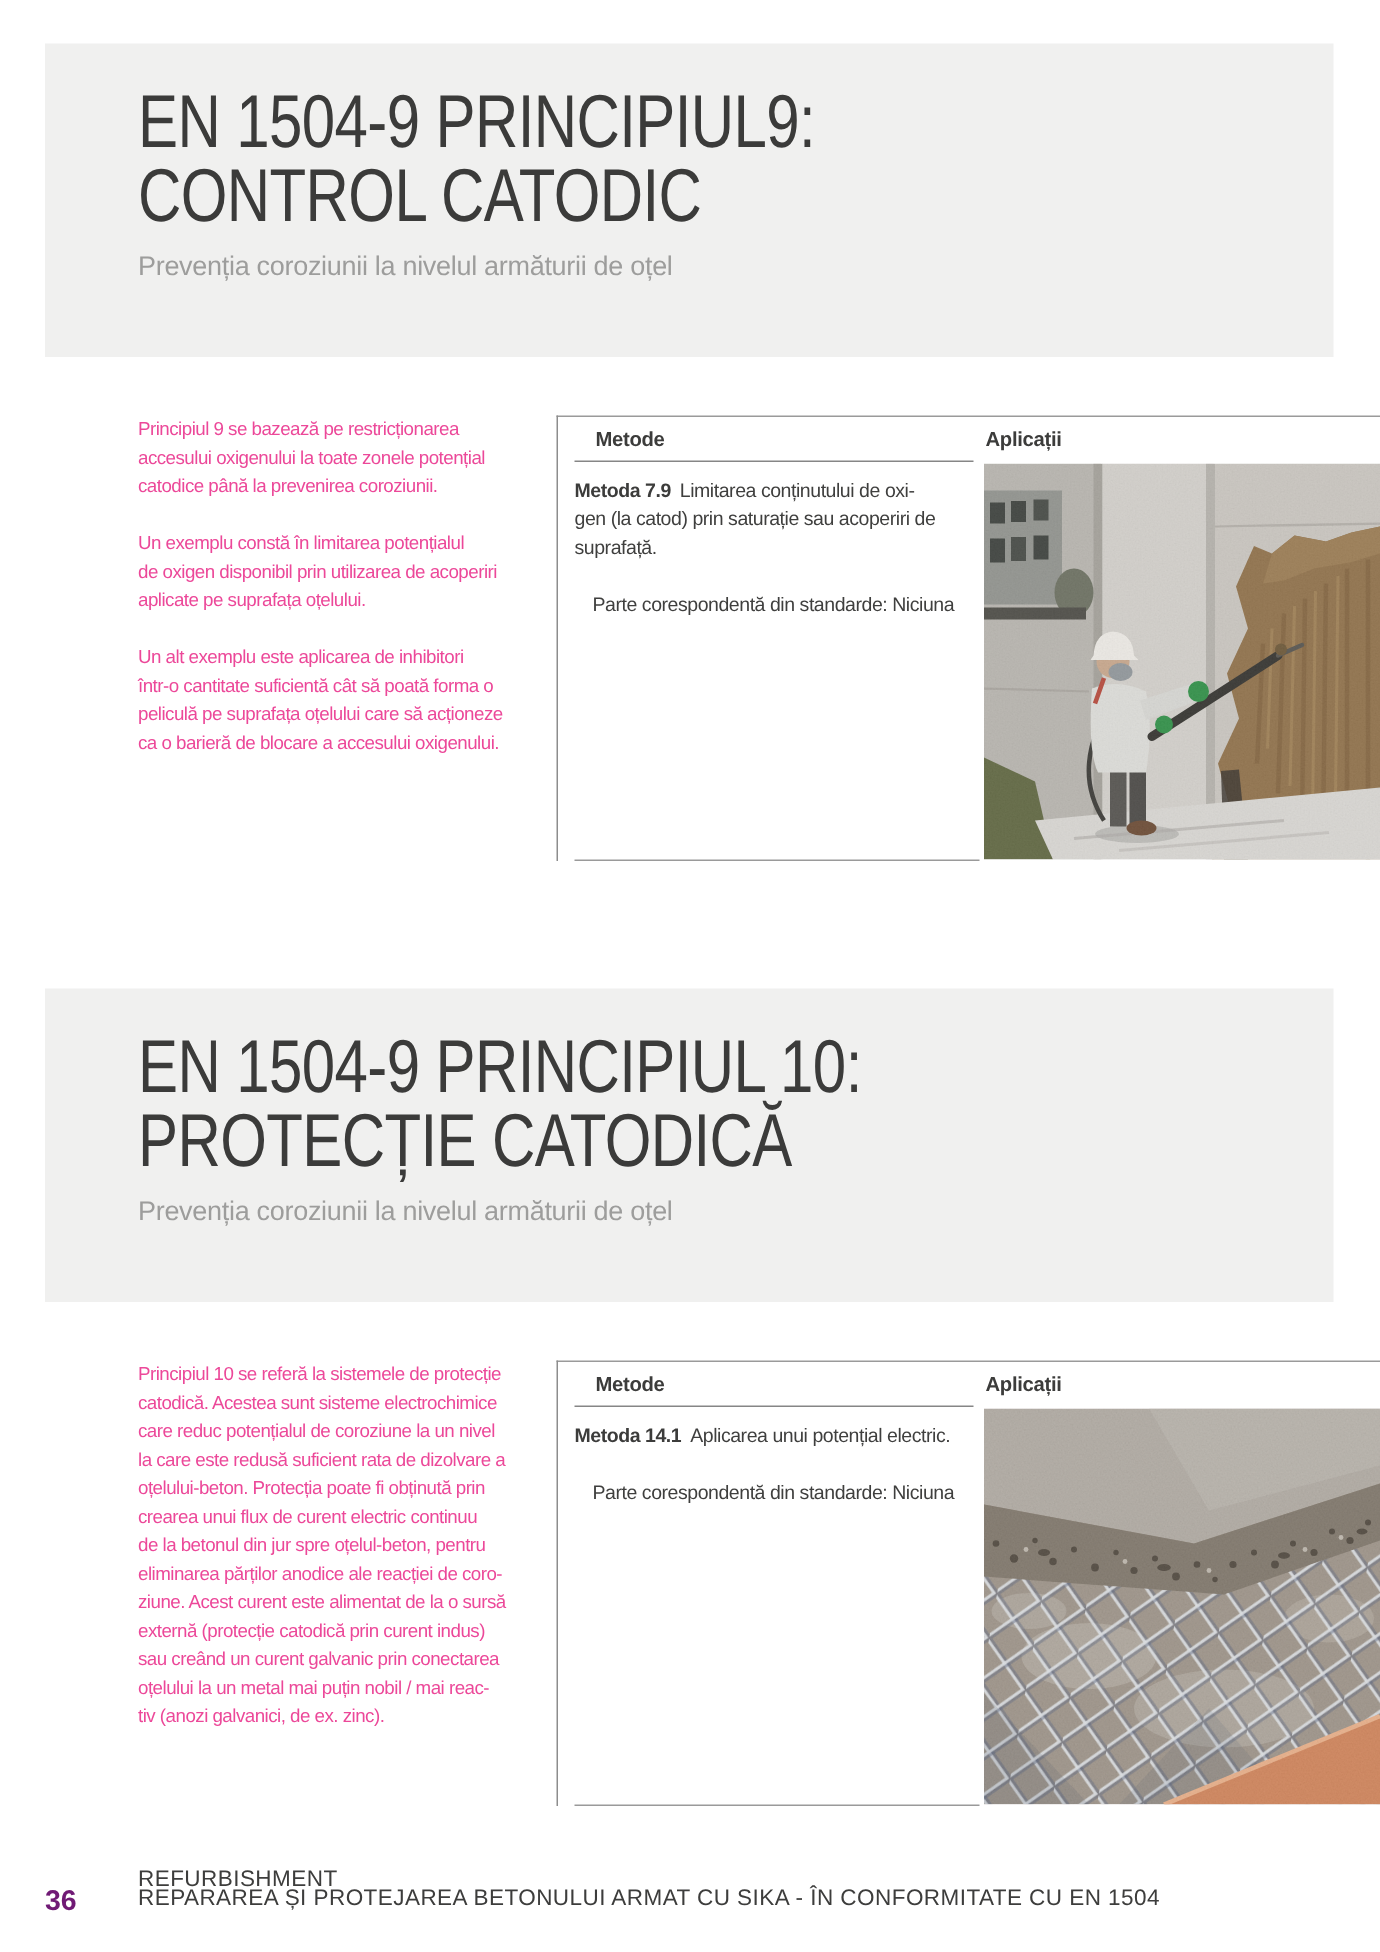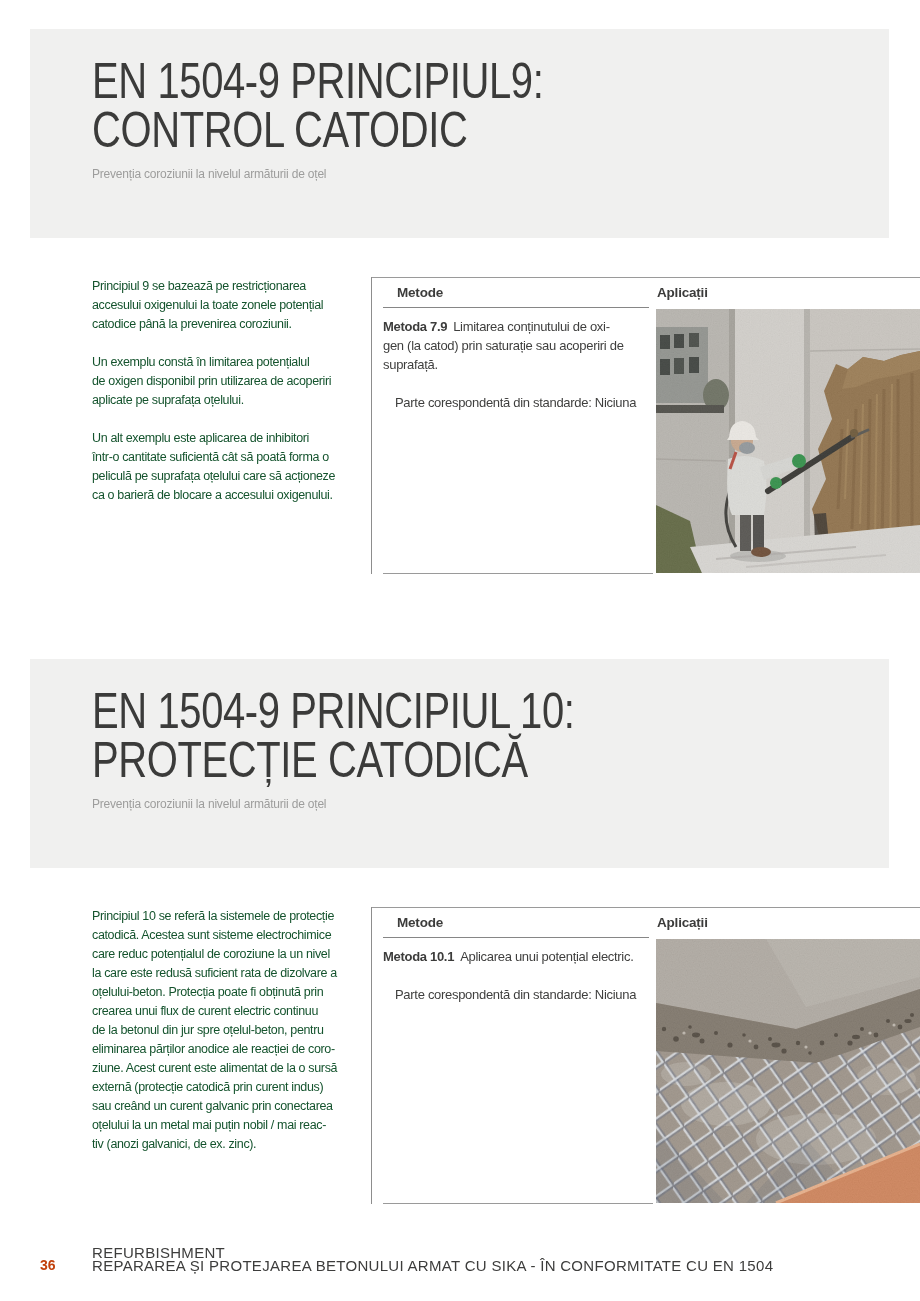--- a/index.html
+++ b/index.html
@@ -4,29 +4,29 @@
 <style>
   html,body{margin:0;padding:0;background:#ffffff;}
   .page{position:relative;width:920px;height:1301px;background:#ffffff;overflow:hidden;
         font-family:"Liberation Sans","DejaVu Sans",sans-serif;color:#3f3f3e;}
 
   
   .band{position:absolute;left:30px;width:859px;height:209px;background:#f0f0ef;}
   .band-inner{position:absolute;left:62px;top:28px;}
   .title{font-size:50px;line-height:49px;font-weight:400;color:#3b3b3a;letter-spacing:-0.5px;
          transform:scaleX(0.80);transform-origin:0 0;white-space:nowrap;}
-  .subtitle{position:absolute;left:62px;top:138px;font-size:12px;letter-spacing:-0.2px;
+  .subtitle{position:absolute;left:62px;top:138px;font-size:18px;letter-spacing:-0.2px;
             color:#9d9d9c;white-space:nowrap;}
 
   
   .sec{position:absolute;left:0;width:772px;height:651px;}
   .sec1{top:0;} .sec2{top:630px;}
 
   .body-col{position:absolute;left:92px;top:277px;width:278px;font-size:12.5px;line-height:19px;
-            letter-spacing:-0.35px;color:#14532d;}
+            letter-spacing:-0.35px;color:#ec4899;}
   .body-col p{margin:0 0 19px 0;white-space:pre-line;}
 
   .vrule{position:absolute;left:371px;top:277px;width:0;height:297px;border-left:1px solid #8d8d8d;}
   .rule-top{position:absolute;left:371px;top:277px;width:549px;height:0;border-top:1px solid #9a9a9a;}
   .rule-under-metode{position:absolute;left:383px;top:307px;width:266px;height:0;border-top:1px solid #868686;}
   .rule-bottom{position:absolute;left:383px;top:573px;width:270px;height:0;border-top:1px solid #9a9a9a;}
 
   .col-label{position:absolute;top:285px;font-size:13.5px;font-weight:700;color:#3c3c3b;letter-spacing:-0.2px;}
   .metode-label{left:397px;} .aplicatii-label{left:657px;}
 
@@ -34,21 +34,21 @@
                 letter-spacing:-0.3px;color:#3f3f3e;}
   .method-line{margin:0 0 19px 0;}
   .method-label{font-weight:700;color:#3c3c3b;margin-right:6px;}
   .method-text{white-space:pre-line;}
   .standards-note{margin:12px;}
 
   .photo{position:absolute;left:656px;top:309px;width:264px;height:264px;overflow:hidden;}
   .photo svg{display:block;}
 
   
-  .page-number{position:absolute;left:40px;top:1257px;font-size:14px;font-weight:700;color:#c2410c;}
+  .page-number{position:absolute;left:30px;top:1257px;font-size:19px;font-weight:700;color:#701a75;}
   .footer-text{position:absolute;left:92px;top:1246px;font-size:15px;line-height:13px;
                letter-spacing:0.3px;color:#3d3d3c;white-space:nowrap;}
 </style>
 </head>
 <body>
 
 <div class="page">
 
   <div class="sec sec1">
     <div class="band" style="top:29px;">
@@ -193,21 +193,21 @@
 tiv (anozi galvanici, de ex. zinc).</p>
     </div>
 
     <div class="rule-top"></div>
     <div class="vrule"></div>
     <div class="col-label metode-label">Metode</div>
     <div class="col-label aplicatii-label">Aplicații</div>
     <div class="rule-under-metode"></div>
 
     <div class="method-block">
-      <p class="method-line"><span class="method-label">Metoda 10.1</span><span class="method-text">Aplicarea unui potențial electric.</span></p>
+      <p class="method-line"><span class="method-label">Metoda 14.1</span><span class="method-text">Aplicarea unui potențial electric.</span></p>
       <p class="standards-note">Parte corespondentă din standarde: Niciuna</p>
     </div>
 
     <div class="rule-bottom"></div>
 
     <div class="photo">
       <svg width="264" height="264" viewBox="0 0 264 264" xmlns="http://www.w3.org/2000/svg">
         <defs>
           <filter id="g2" x="0" y="0" width="100%" height="100%">
             <feTurbulence type="fractalNoise" baseFrequency="0.85" numOctaves="2" seed="8"></feTurbulence>

